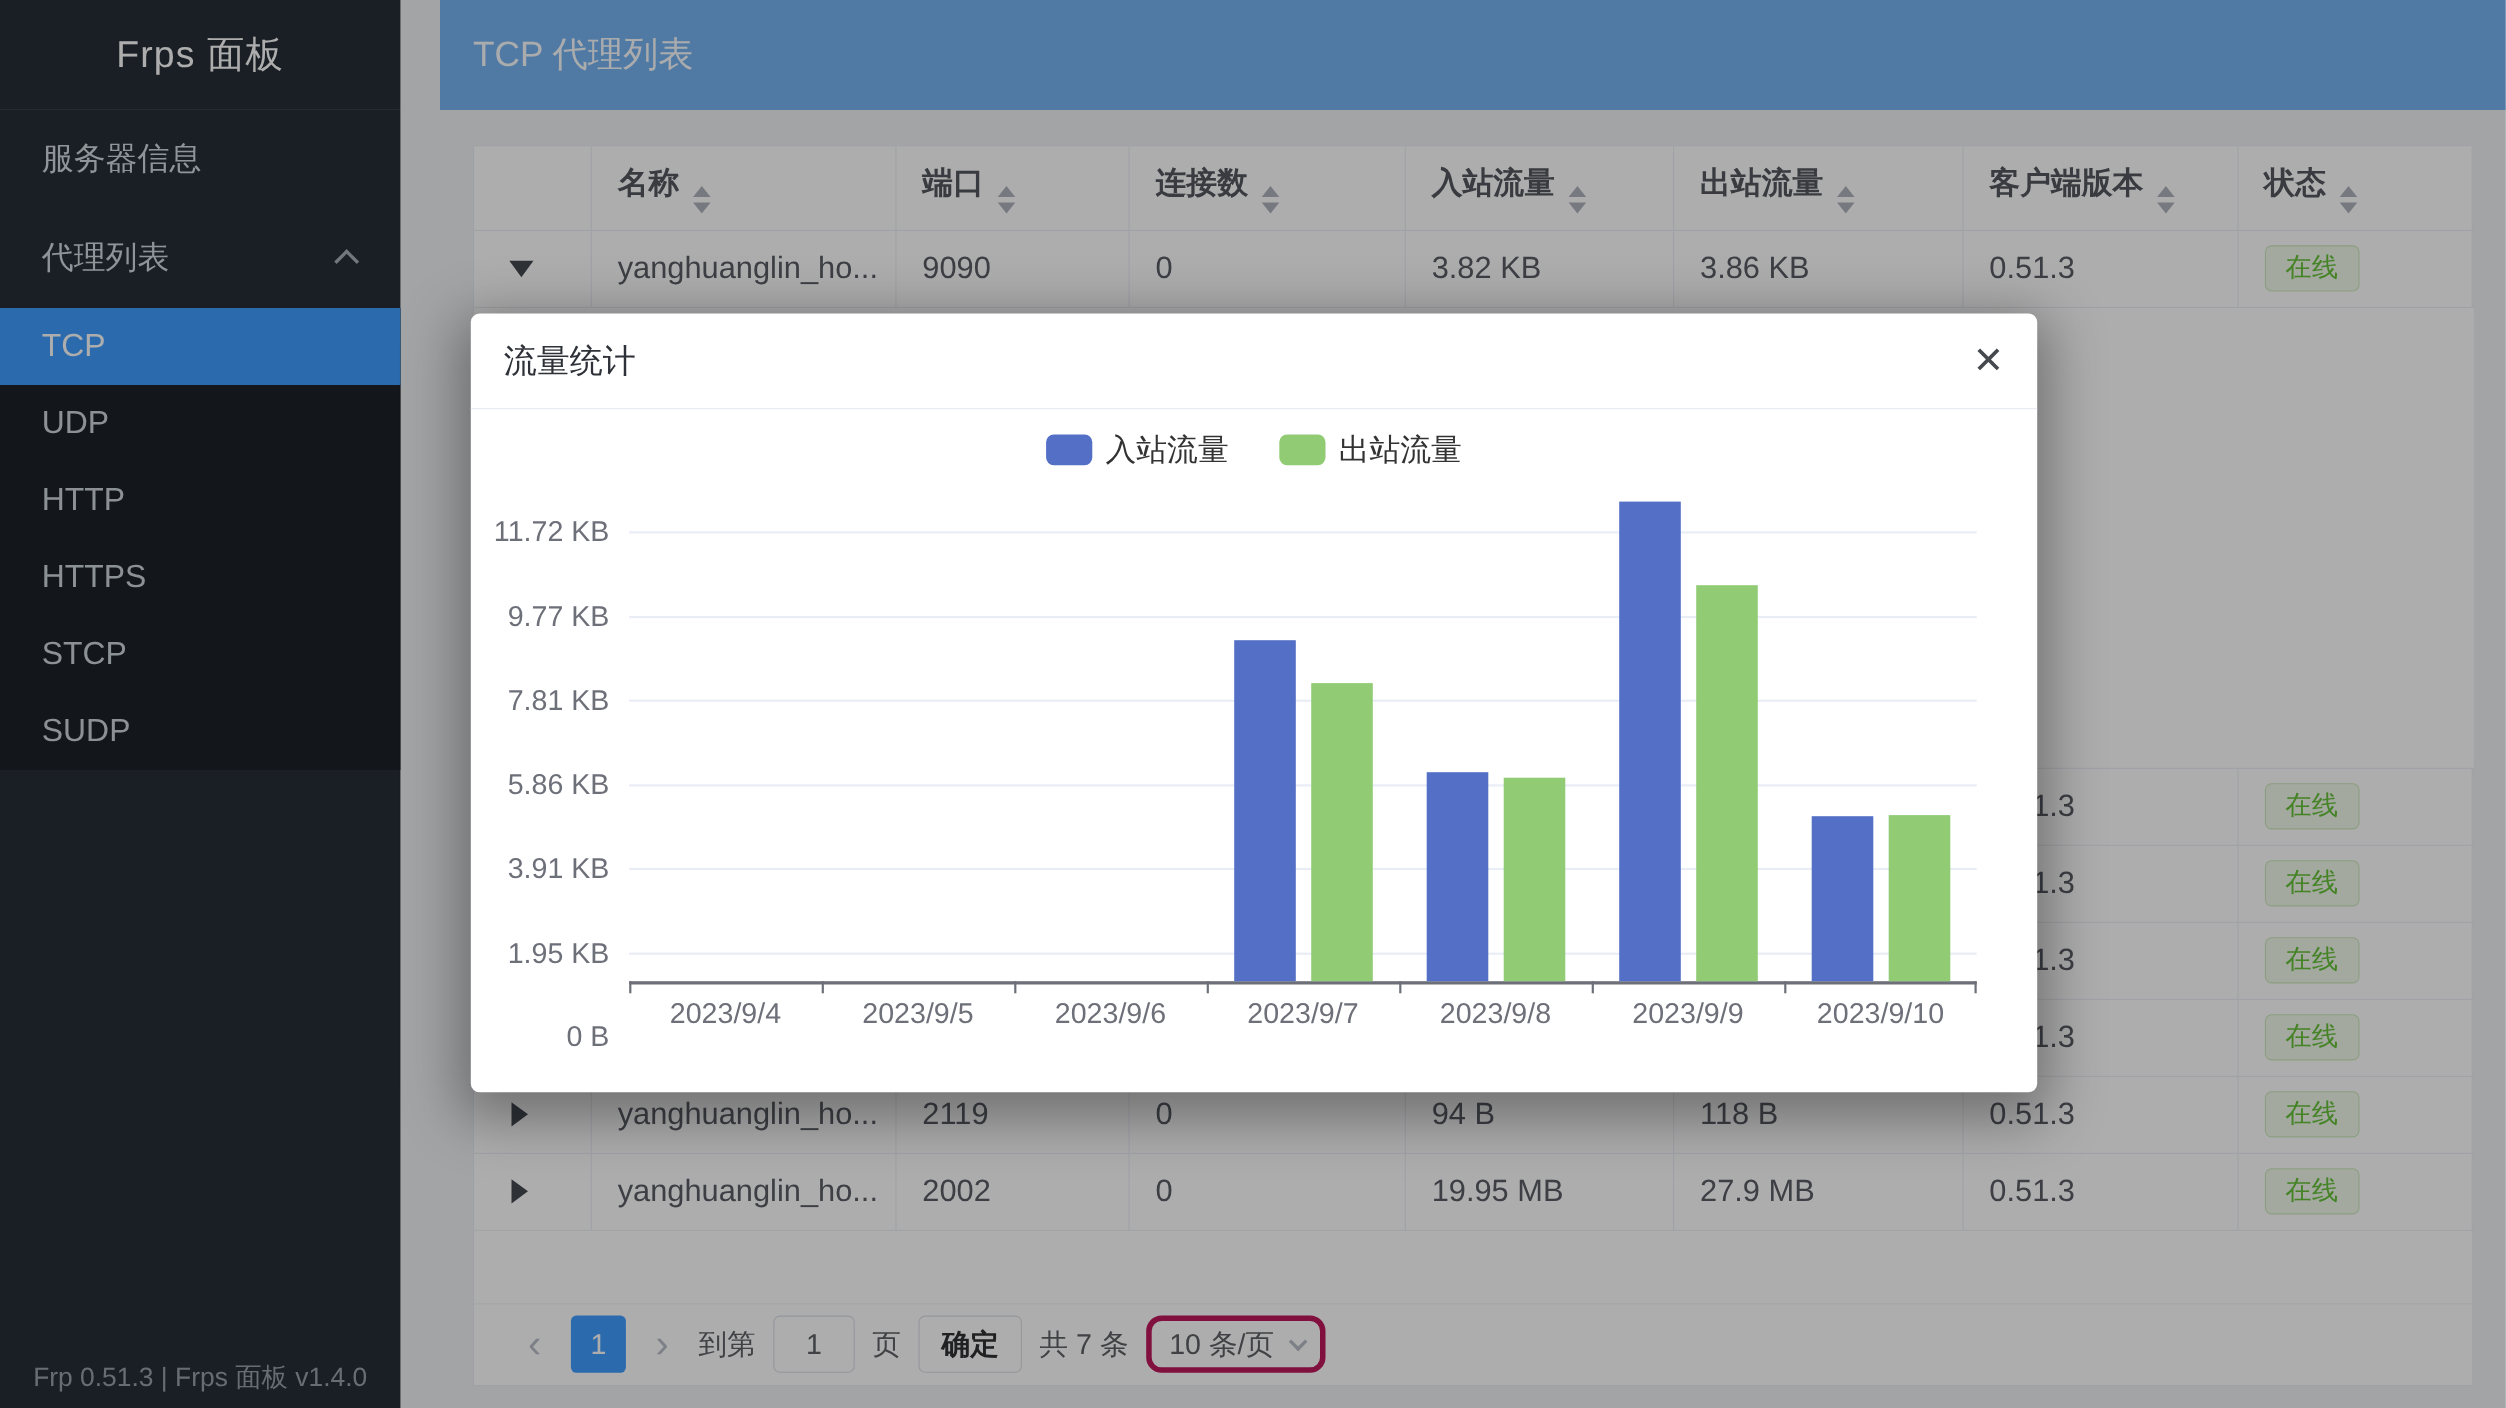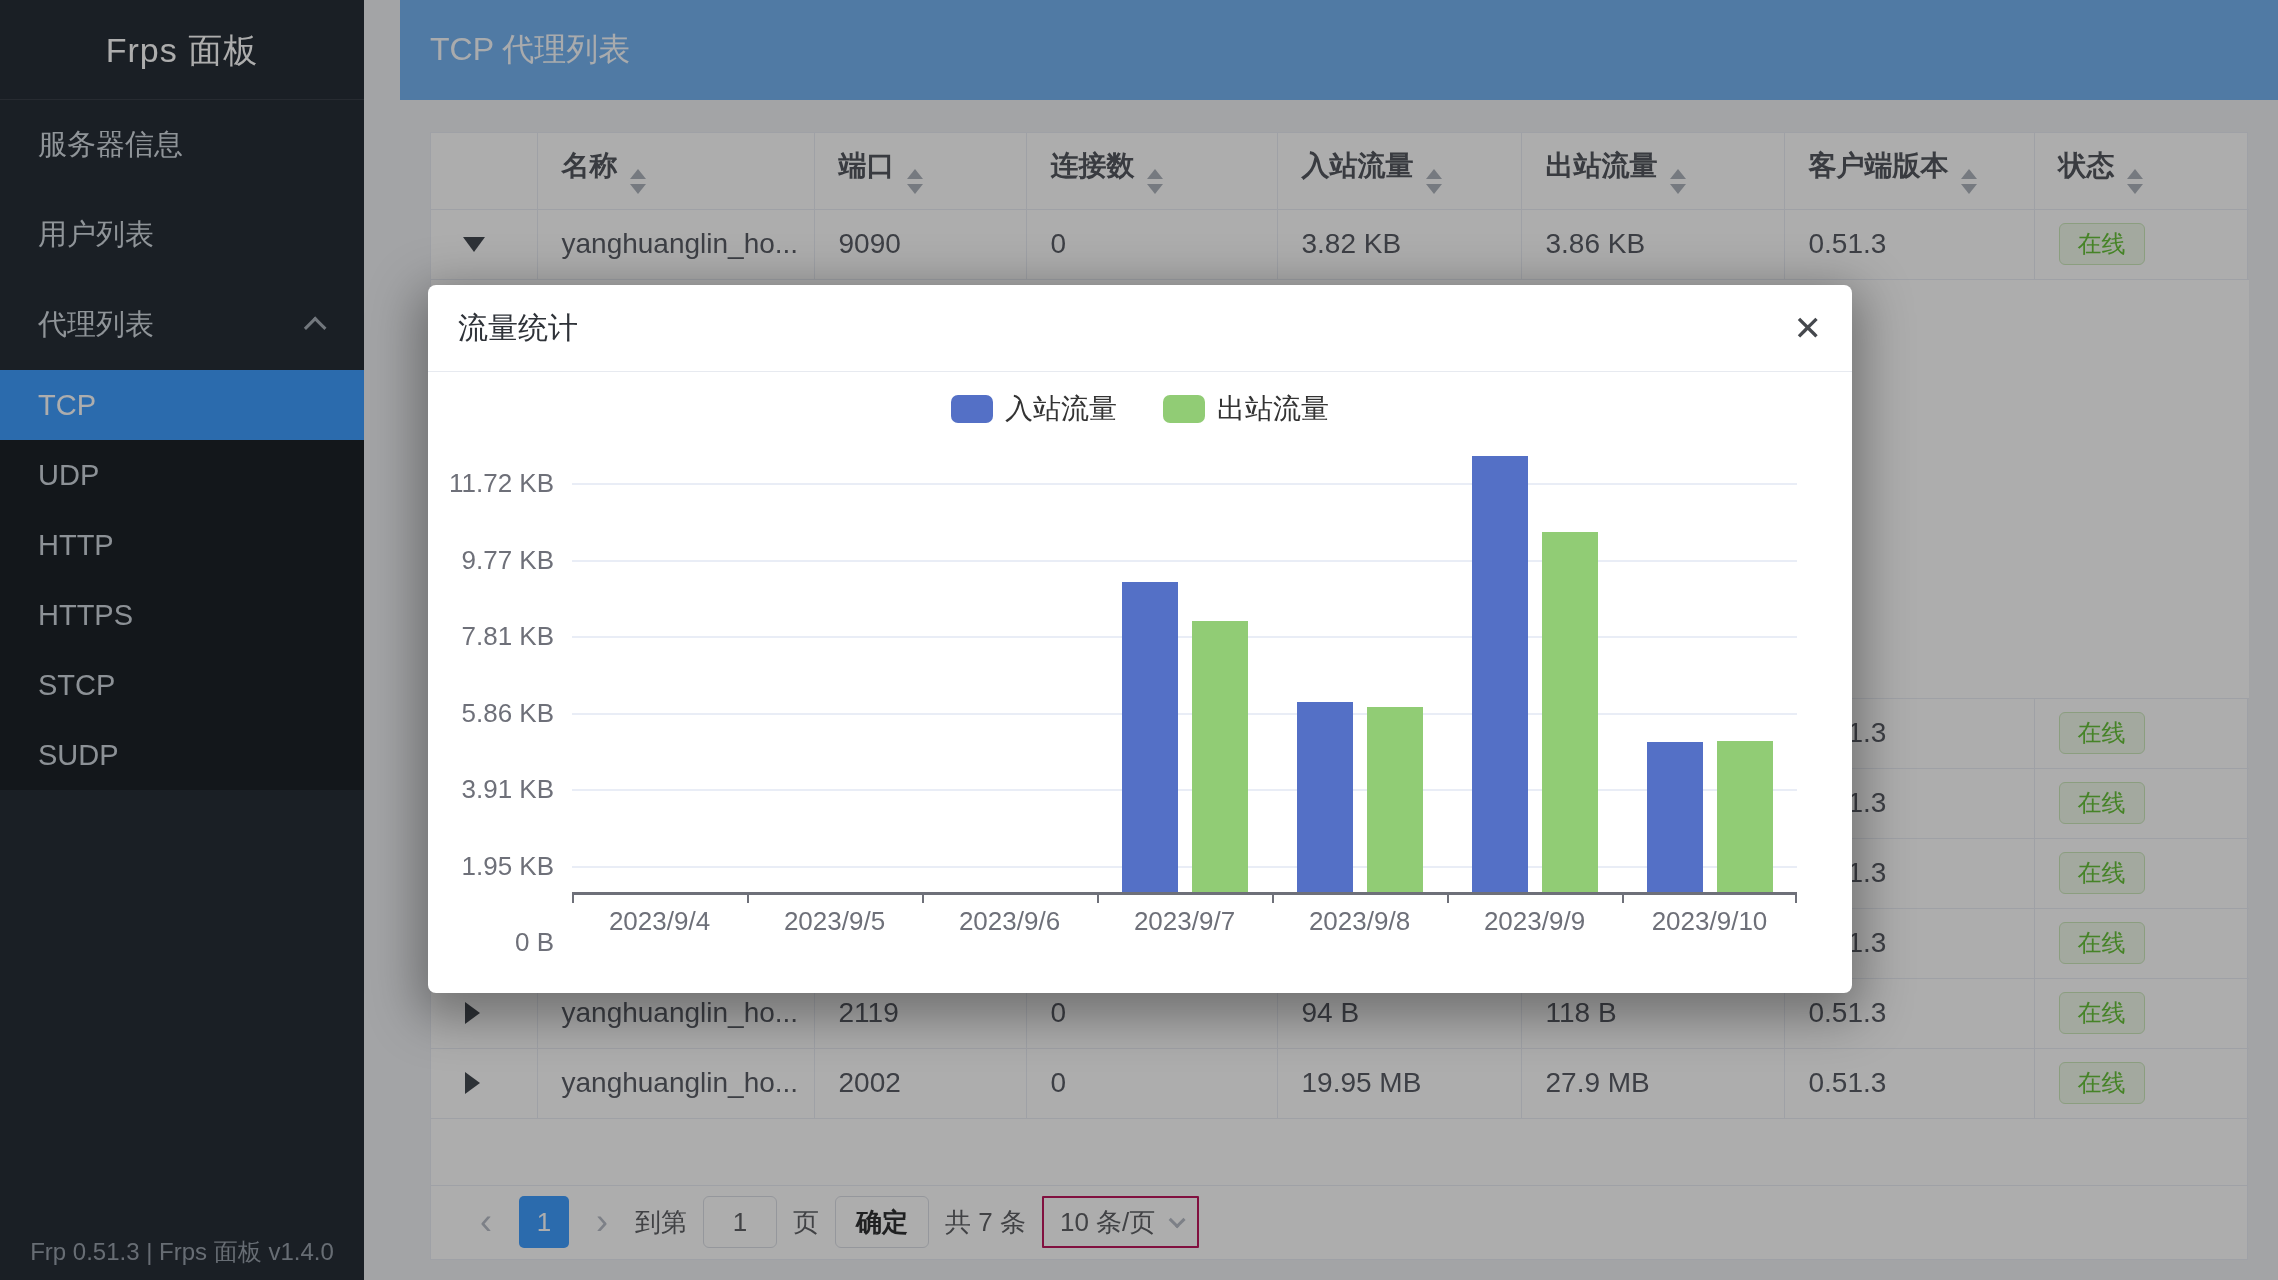--- a/index.html
+++ b/index.html
@@ -68,21 +68,21 @@
 
   .table-footer-gap { height: 67px; border-bottom: 1px solid #EBEEF5; background: #FFFFFF; }
 
   
   .pagination { height: 73px; display: flex; align-items: center; gap: 16px; padding: 0 38px; background: #FFFFFF; font-size: 26px; color: #606266; }
   .pg-chevron { font-size: 36px; color: #B8BDC7; width: 34px; text-align: center; line-height: 1; cursor: pointer; }
   .pg-num { min-width: 50px; height: 52px; background: #409EFF; color: #fff; border-radius: 5px; display: flex; align-items: center; justify-content: center; font-size: 26px; cursor: pointer; }
   .pg-text { color: #606266; }
   .pg-input { width: 74px; height: 52px; border: 1px solid #DCDFE6; border-radius: 6px; background: #fff; text-align: center; font-size: 26px; color: #606266; font-family: inherit; }
   .pg-btn { height: 52px; padding: 0 20px; border: 1px solid #DCDFE6; border-radius: 6px; background: #fff; font-size: 26px; color: #303133; font-weight: 700; font-family: inherit; cursor: pointer; }
-  .pg-select { height: 52px; min-width: 152px; border: 2px solid #be185d; border-radius: 1px; background: #fff; display: flex; align-items: center; justify-content: space-between; gap: 14px; padding: 0 16px; cursor: pointer; }
+  .pg-select { height: 52px; min-width: 152px; border: 5px solid #be185d; border-radius: 14px; background: #fff; display: flex; align-items: center; justify-content: space-between; gap: 14px; padding: 0 16px; cursor: pointer; }
   .caret-down { width: 12px; height: 12px; border-right: 3px solid #B8BDC7; border-bottom: 3px solid #B8BDC7; transform: rotate(45deg) translateY(-3px); }
 
   
   .overlay { position: absolute; inset: 0; background: rgba(0,0,0,0.32); z-index: 10; }
   .modal {
     position: absolute; left: 428px; top: 285px; width: 1424px; height: 708px;
     background: #FFFFFF; border-radius: 8px; z-index: 20;
     box-shadow: 0 14px 50px 10px rgba(0,0,0,0.35);
   }
   .modal-header { height: 87px; display: flex; align-items: center; justify-content: space-between; padding: 0 30px; border-bottom: 1px solid #E7EAF0; }
@@ -102,23 +102,20 @@
   .bar { position: absolute; bottom: 0; width: 56px; }
 </style>
 </head>
 <body>
 
 <aside class="sidebar">
   <div class="sidebar-title">Frps 面板</div>
   <nav id="sidebar-menu">
       <div class="menu-item">
         <span>服务器信息</span>
-      </div>
-      <div class="menu-item">
-        <span>用户列表</span>
       </div>
       <div class="menu-item">
         <span>代理列表</span>
         <span class="chevron-up"></span>
       </div>
       <div class="submenu">
         <div class="submenu-item active">
           <span>TCP</span>
         </div>
         <div class="submenu-item">

